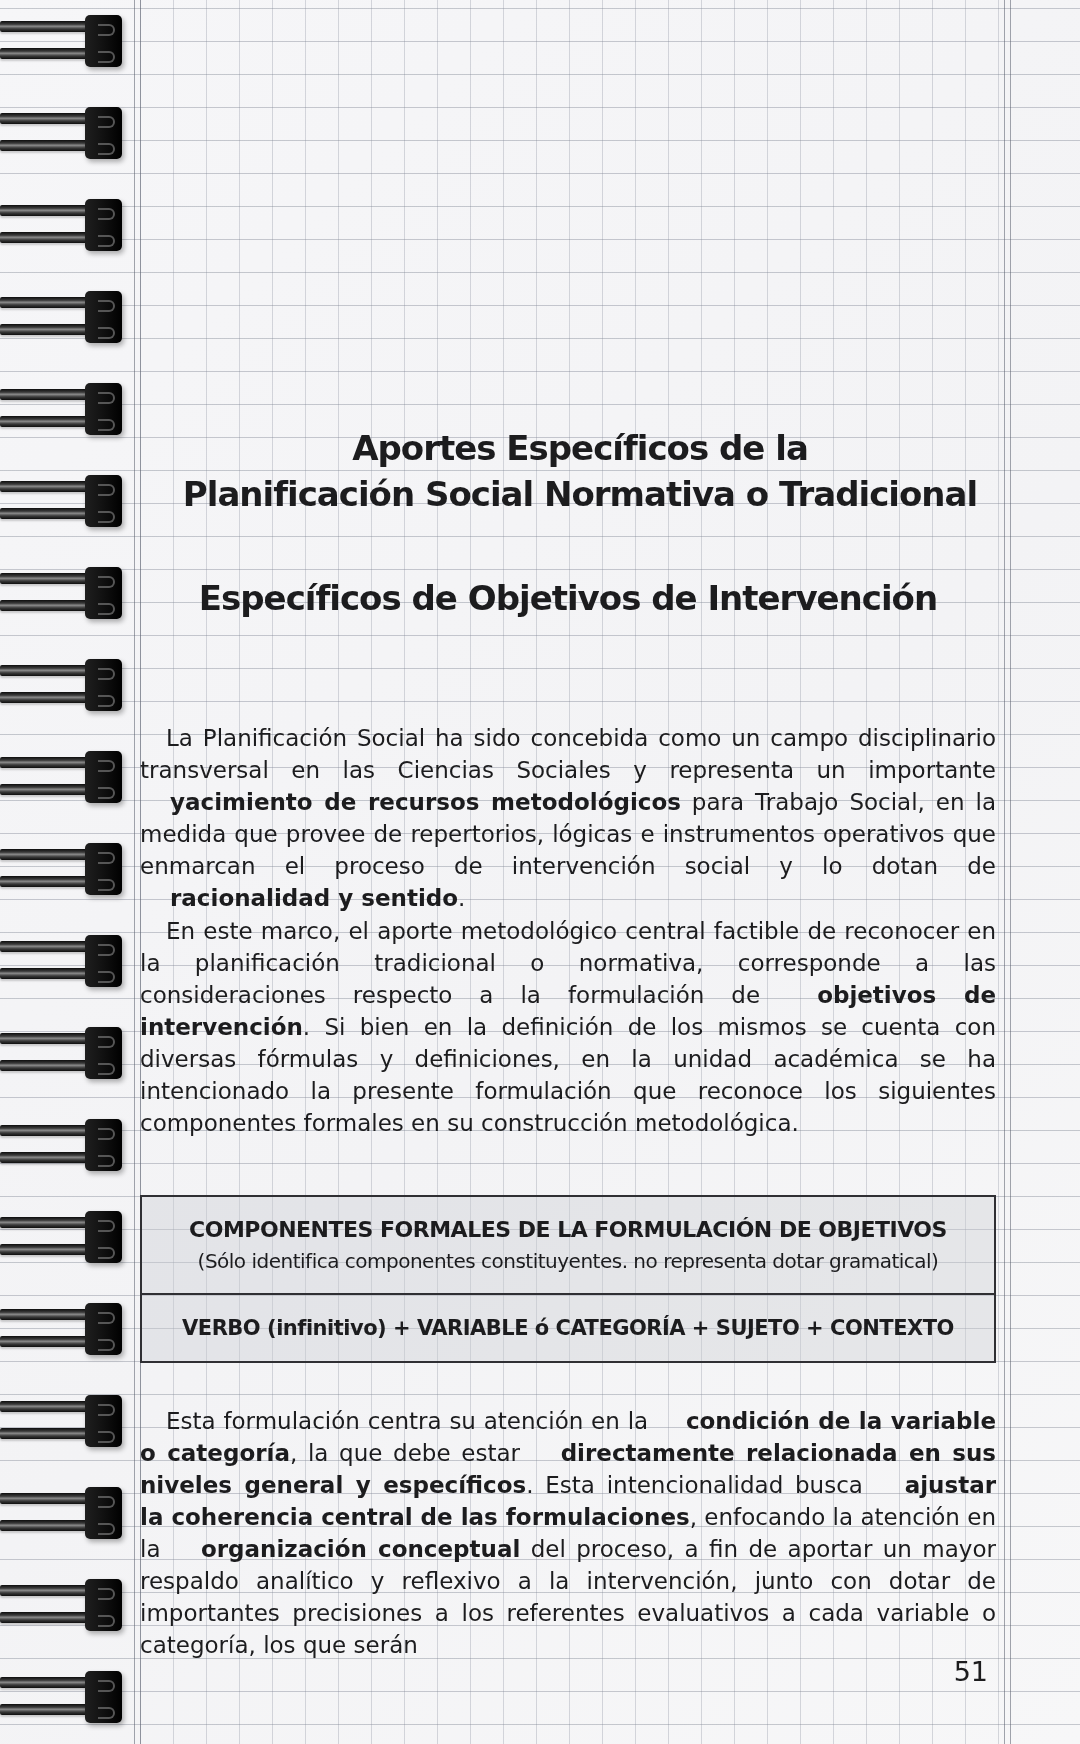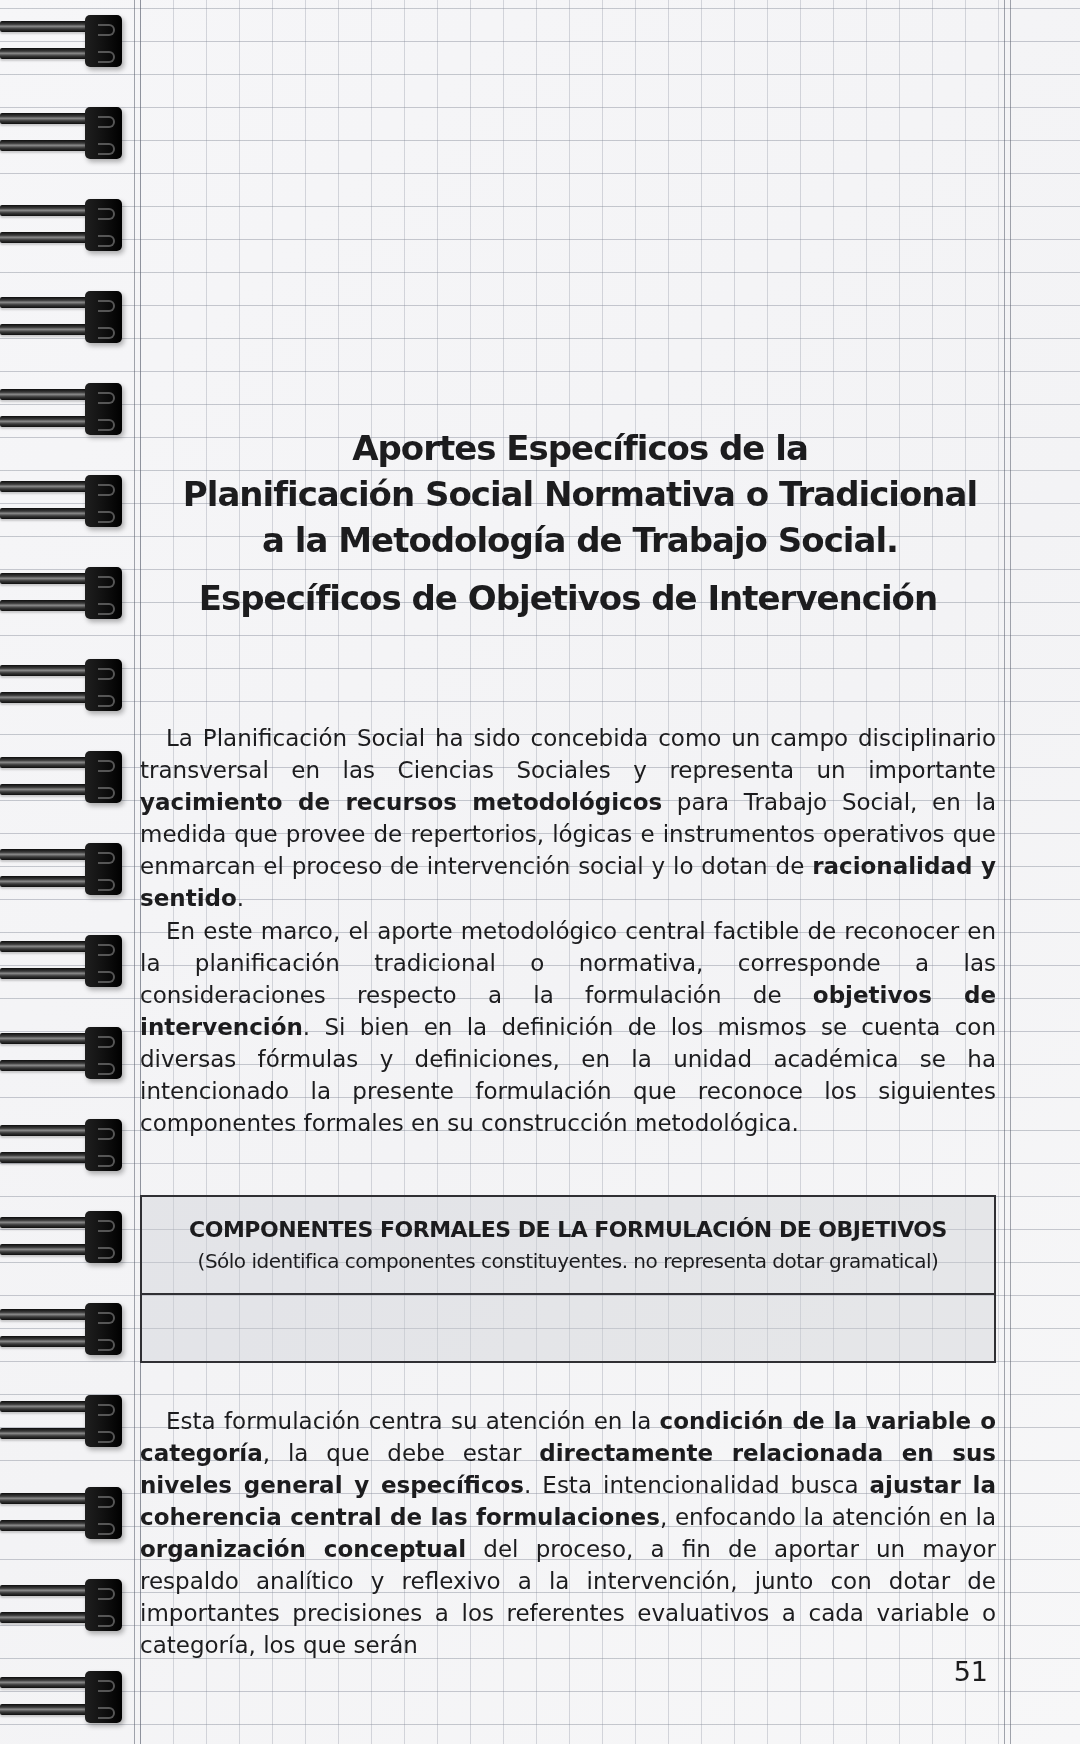--- a/index.html
+++ b/index.html
@@ -69,21 +69,21 @@
   .subtitle{
     position:absolute;top:576px;left:0;width:100%;
     text-align:center;font-weight:bold;font-size:34px;line-height:44px;
     letter-spacing:-1px;
   }
   .par{
     position:absolute;left:0;width:100%;
     font-size:23px;line-height:32px;text-align:justify;
     text-indent:26px;margin:0;
   }
-  .par b{font-weight:bold;}
+  .par b{font-weight:bold;padding-left:30px;}
   #p1{top:722px;}
   #p2{top:915px;}
   #p3{top:1405px;}
 
   .cbox{
     position:absolute;left:0;top:1195px;width:852px;height:164px;
     border:2px solid #2f2f33;
     background:rgba(203,205,211,0.38);
     display:flex;flex-direction:column;
   }
@@ -263,31 +263,31 @@
           <span class="hook top"></span>
           <span class="hook bot"></span>
         </div>
       </div>
     </div>
 
   <div class="content">
     <div class="title">
       <div>Aportes Específicos de la</div>
       <div>Planificación Social Normativa o Tradicional</div>
-      <div>a la Metodología de Trabajo Social.</div>
     </div>
     <div class="subtitle">Específicos de Objetivos de Intervención</div>
 
     <p class="par" id="p1"><span>La Planificación Social ha sido concebida como un campo disciplinario transversal en las Ciencias Sociales y representa un importante </span><b>yacimiento de recursos metodológicos</b><span> para Trabajo Social, en la medida que provee de repertorios, lógicas e instrumentos operativos que enmarcan el proceso de intervención social y lo dotan de </span><b>racionalidad y sentido</b><span>.</span></p>
     <p class="par" id="p2"><span>En este marco, el aporte metodológico central factible de reconocer en la planificación tradicional o normativa, corresponde a las consideraciones respecto a la formulación de </span><b>objetivos de intervención</b><span>. Si bien en la definición de los mismos se cuenta con diversas fórmulas y definiciones, en la unidad académica se ha intencionado la presente formulación que reconoce los siguientes componentes formales en su construcción metodológica.</span></p>
 
     <div class="cbox">
       <div class="cbox-header">
         <div class="cbox-heading">COMPONENTES FORMALES DE LA FORMULACIÓN DE OBJETIVOS</div>
         <div class="cbox-subheading">(Sólo identifica componentes constituyentes. no representa dotar gramatical)</div>
       </div>
+      <div class="cbox-formula">VERBO (infinitivo) + VARIABLE ó CATEGORÍA + SUJETO + CONTEXTO</div>
     </div>
 
     <p class="par" id="p3"><span>Esta formulación centra su atención en la </span><b>condición de la variable o categoría</b><span>, la que debe estar </span><b>directamente relacionada en sus niveles general y específicos</b><span>. Esta intencionalidad busca </span><b>ajustar la coherencia central de las formulaciones</b><span>, enfocando la atención en la </span><b>organización conceptual</b><span> del proceso, a fin de aportar un mayor respaldo analítico y reflexivo a la intervención, junto con dotar de importantes precisiones a los referentes evaluativos a cada variable o categoría, los que serán</span></p>
 
     <div class="pagenum">51</div>
   </div>
 </div>
 
 </body></html>

